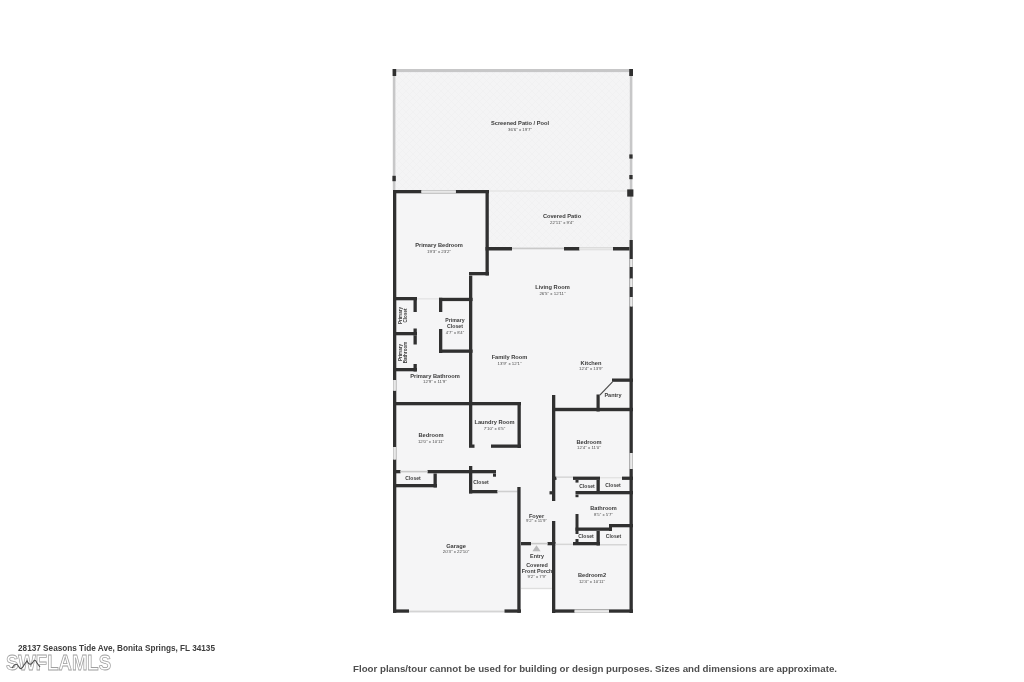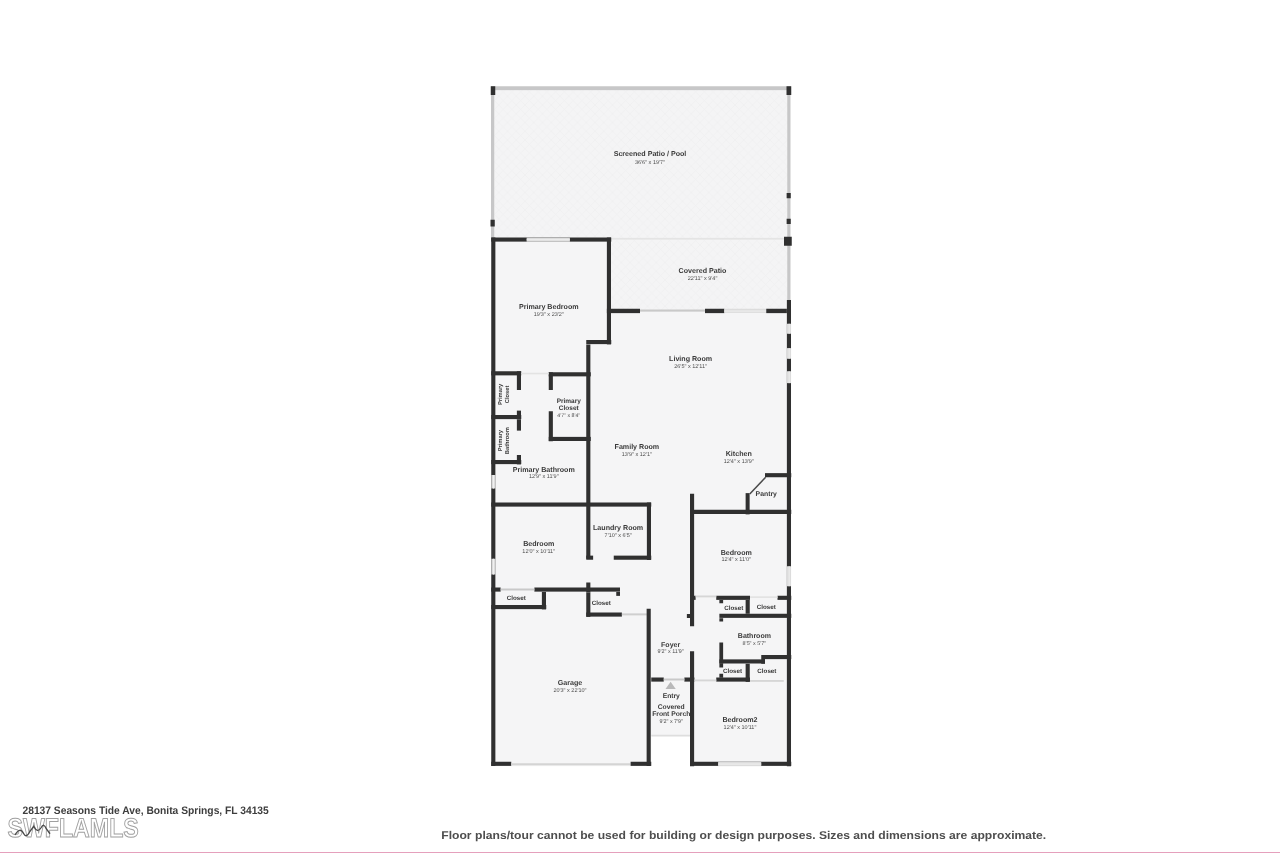--- a/index.html
+++ b/index.html
@@ -1,16 +1,16 @@
 <!DOCTYPE html>
 <html><head>
 <meta charset="utf-8">
 <style>
   html,body{margin:0;padding:0;background:#ffffff;}
-  .page{position:relative;width:1024px;height:682px;background:#be185d;overflow:hidden;
+  .page{position:relative;width:1024px;height:682px;background:#c2410c;overflow:hidden;
         font-family:"Liberation Sans", sans-serif;}
   svg text{font-family:"Liberation Sans", sans-serif;}
   .rn{font-weight:bold;fill:#3a3a3a;}
   .rd{font-weight:normal;fill:#4a4a4a;}
 </style>
 </head>
 <body>
 <div class="page">
 <svg width="1024" height="682" viewBox="0 0 1024 682" shape-rendering="auto" style="filter:blur(0.35px)">
 <defs>

